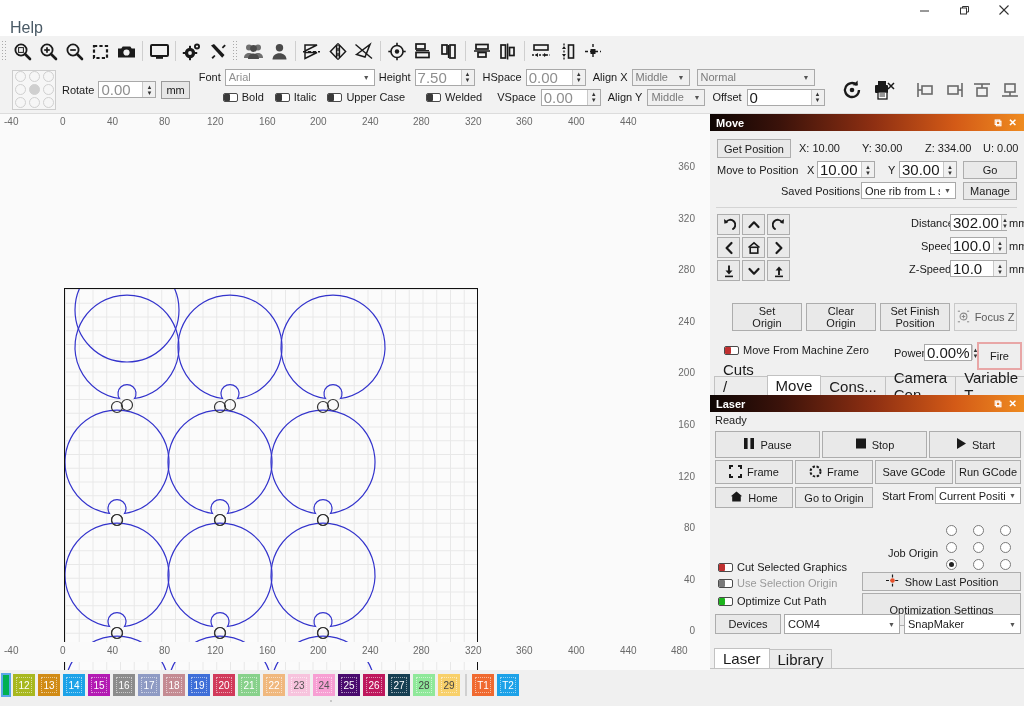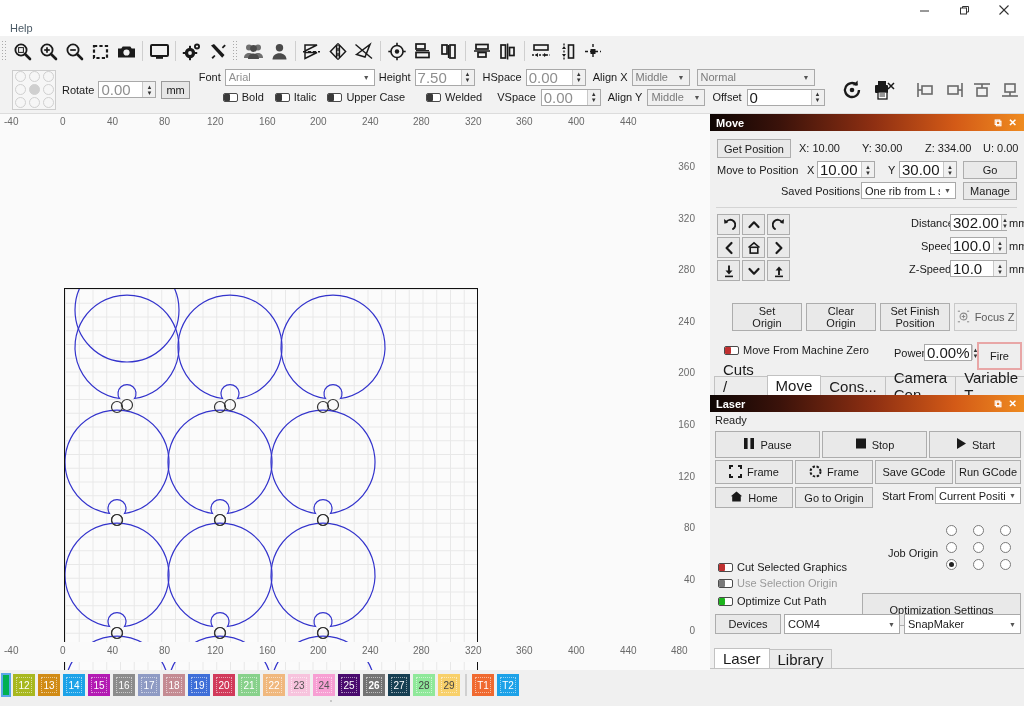--- a/index.html
+++ b/index.html
@@ -25,21 +25,21 @@
     width: 40px; height: 20px; display: flex; align-items: center; justify-content: center;
     color: #333; font-size: 12px; line-height: 1;
   }
   .win-btn svg { display: block; }
 
   
   .menubar {
     position: absolute; top: 20px; left: 0; width: 1024px; height: 16px;
     background: #ffffff; display: flex; align-items: center; padding-left: 6px;
   }
-  .menu-item { font-size: 11px; color: #4a5a66; padding: 0 4px; }
+  .menu-item { font-size: 16px; color: #4a5a66; padding: 0 4px; }
 
   
   .icontoolbar {
     position: absolute; top: 36px; left: 0; width: 1024px; height: 30px;
     background: #f2f2f2; display: flex; align-items: center;
   }
   .grip {
     width: 6px; height: 22px; margin: 0 2px 0 1px;
     background-image: radial-gradient(circle, #aaa 0.8px, transparent 0.9px);
     background-size: 3px 3px;
@@ -950,20 +950,30 @@
           </span>
         <span class="lbl" style="color:#9a9a9a;">Use Selection Origin</span>
       </div>
       <div class="tglwrap" style="position:absolute; left:8px; top:183px;">
         <span class="tgl on">
             <i></i>
           </span>
         <span class="lbl">Optimize Cut Path</span>
       </div>
 
+      <div class="btn iconbtn" style="position:absolute; left:152px; top:160px; width:159px; height:19px;">
+        <span>
+          <svg width="15" height="13" viewBox="0 0 15 13">
+              <line x1="1" y1="6.5" x2="14" y2="6.5" stroke="#1a1a1a" stroke-width="1.2" stroke-dasharray="3 1.6"></line>
+              <line x1="7.5" y1="0.6" x2="7.5" y2="12.4" stroke="#1a1a1a" stroke-width="1.2" stroke-dasharray="3 1.6"></line>
+              <circle cx="7.5" cy="6.5" r="2.3" fill="#e8502a"></circle>
+            </svg>
+        </span>
+        <span>Show Last Position</span>
+      </div>
       <div class="btn" style="position:absolute; left:152px; top:181px; width:159px; height:33px;">Optimization Settings</div>
 
       <div class="btn" style="position:absolute; left:5px; top:202px; width:66px; height:20px;">Devices</div>
       <div class="combo" style="position:absolute; left:74px; top:202px; width:116px; height:20px;">
         <div class="cv">COM4</div>
         <div class="carrow">▼</div>
       </div>
       <div class="combo" style="position:absolute; left:194px; top:202px; width:117px; height:20px;">
         <div class="cv">SnapMaker</div>
         <div class="carrow">▼</div>
@@ -1029,21 +1039,21 @@
           <span>23</span>
         </div>
       <div class="swatch" style="background:#f79fd3; color:#555;">
           <div class="inner"></div>
           <span>24</span>
         </div>
       <div class="swatch" style="background:#4a0b6e;">
           <div class="inner"></div>
           <span>25</span>
         </div>
-      <div class="swatch" style="background:#737373;font-weight:bold;">
+      <div class="swatch" style="background:#be185d;">
           <div class="inner"></div>
           <span>26</span>
         </div>
       <div class="swatch" style="background:#173f52;">
           <div class="inner"></div>
           <span>27</span>
         </div>
       <div class="swatch" style="background:#8fe89a; color:#444;">
           <div class="inner"></div>
           <span>28</span>

